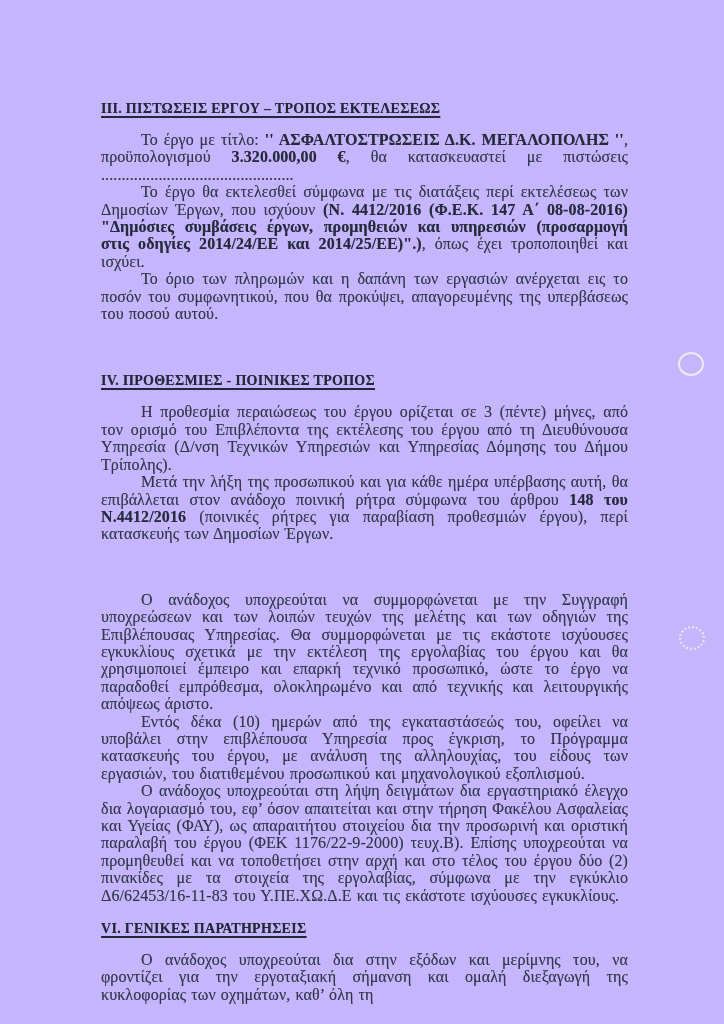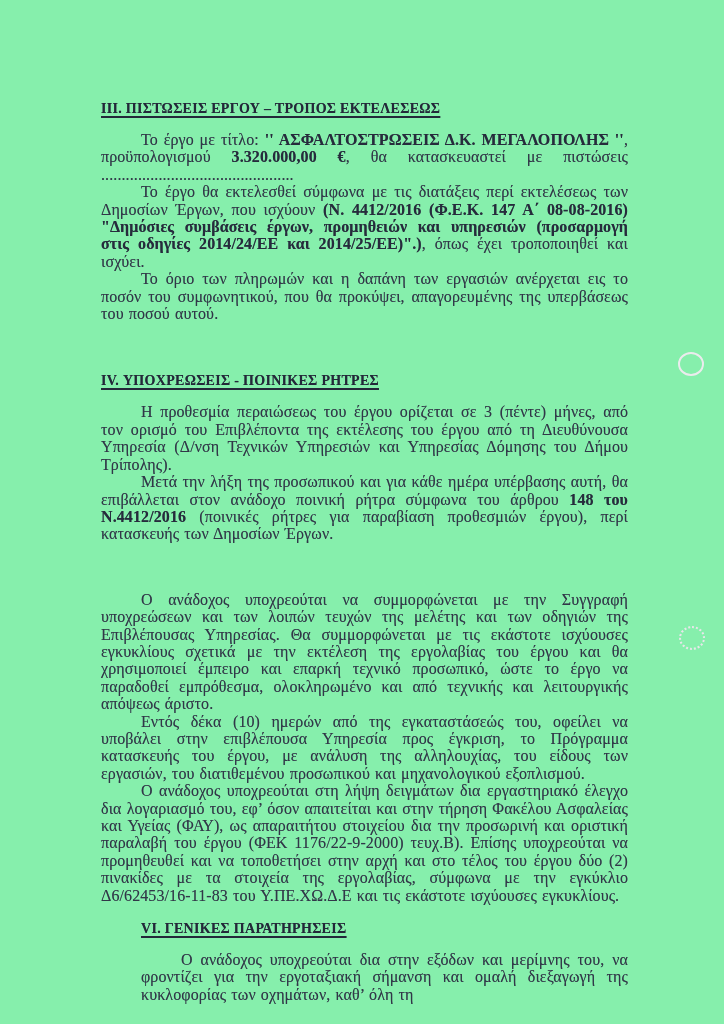--- a/index.html
+++ b/index.html
@@ -4,35 +4,35 @@
 <style>
   html, body {
     margin: 0;
     padding: 0;
     background: #ffffff;
   }
   .page {
     position: relative;
     width: 724px;
     height: 1024px;
-    background: #86efac;
+    background: #c4b5fd;
     overflow: hidden;
     font-family: "Liberation Serif", "DejaVu Serif", serif;
     color: #303646;
   }
   .content {
     position: absolute;
     left: 101px;
     top: 100px;
     width: 527px;
   }
   section { display: block; }
   .sec-iv { margin-top: 50px; }
   .sec-v  { margin-top: 48px; }
-  .sec-vi { margin-top: 16px; margin-left: 40px; }
+  .sec-vi { margin-top: 16px; }
   h2.sec-heading {
     margin: 0 0 13px 0;
     font-size: 14px;
     line-height: 18px;
     font-weight: bold;
     color: #232839;
     text-decoration: underline;
     text-underline-offset: 3px;
     text-decoration-thickness: 1.5px;
     letter-spacing: 0.3px;
@@ -76,21 +76,21 @@
     <section class="sec-iii">
       <h2 class="sec-heading">III. ΠΙΣΤΩΣΕΙΣ ΕΡΓΟΥ – ΤΡΟΠΟΣ ΕΚΤΕΛΕΣΕΩΣ</h2>
       <div class="paras">
           <p class="para"><span>Το έργο με τίτλο: </span><span class="bold">'' ΑΣΦΑΛΤΟΣΤΡΩΣΕΙΣ Δ.Κ. ΜΕΓΑΛΟΠΟΛΗΣ ''</span><span>, προϋπολογισμού </span><span class="bold">3.320.000,00 €</span><span>, θα κατασκευαστεί με πιστώσεις ...............................................</span></p>
           <p class="para"><span>Το έργο θα εκτελεσθεί σύμφωνα με τις διατάξεις περί εκτελέσεως των Δημοσίων Έργων, που ισχύουν </span><span class="bold">(Ν. 4412/2016 (Φ.Ε.Κ. 147 Α΄ 08-08-2016) "Δημόσιες συμβάσεις έργων, προμηθειών και υπηρεσιών (προσαρμογή στις οδηγίες 2014/24/ΕΕ και 2014/25/ΕΕ)".)</span><span>, όπως έχει τροποποιηθεί και ισχύει.</span></p>
           <p class="para"><span>Το όριο των πληρωμών και η δαπάνη των εργασιών ανέρχεται εις το ποσόν του συμφωνητικού, που θα προκύψει, απαγορευμένης  της υπερβάσεως του ποσού αυτού.</span></p>
         </div>
     </section>
 
     <section class="sec-iv">
-      <h2 class="sec-heading">IV. ΥΠΟΧΡΕΩΣΕΙΣ - ΠΟΙΝΙΚΕΣ ΡΗΤΡΕΣ</h2>
+      <h2 class="sec-heading">IV. ΠΡΟΘΕΣΜΙΕΣ - ΠΟΙΝΙΚΕΣ ΤΡΟΠΟΣ</h2>
       <div class="paras">
           <p class="para"><span>Η προθεσμία περαιώσεως του έργου ορίζεται σε 3 (πέντε) μήνες, από τον ορισμό του Επιβλέποντα της εκτέλεσης του έργου από τη Διευθύνουσα Υπηρεσία (Δ/νση Τεχνικών Υπηρεσιών και Υπηρεσίας Δόμησης του Δήμου Τρίπολης).</span></p>
           <p class="para"><span>Μετά την λήξη της προσωπικού και για κάθε ημέρα υπέρβασης αυτή, θα επιβάλλεται στον ανάδοχο ποινική ρήτρα σύμφωνα του άρθρου </span><span class="bold">148 του Ν.4412/2016</span><span> (ποινικές ρήτρες για παραβίαση προθεσμιών έργου), περί κατασκευής των Δημοσίων Έργων.</span></p>
         </div>
     </section>
 
     <section class="sec-v">
       <div class="paras">
           <p class="para"><span>Ο ανάδοχος υποχρεούται να συμμορφώνεται με την Συγγραφή υποχρεώσεων και των λοιπών τευχών της μελέτης και των οδηγιών της Επιβλέπουσας Υπηρεσίας. Θα συμμορφώνεται με τις εκάστοτε ισχύουσες εγκυκλίους σχετικά με την εκτέλεση της εργολαβίας του έργου και θα χρησιμοποιεί έμπειρο και επαρκή τεχνικό προσωπικό, ώστε το έργο να παραδοθεί εμπρόθεσμα, ολοκληρωμένο και από τεχνικής και λειτουργικής απόψεως άριστο.</span></p>
           <p class="para"><span>Εντός δέκα (10) ημερών από της εγκαταστάσεώς του, οφείλει να υποβάλει στην επιβλέπουσα Υπηρεσία προς έγκριση, το Πρόγραμμα κατασκευής του έργου, με ανάλυση της αλληλουχίας, του είδους των εργασιών, του διατιθεμένου προσωπικού και μηχανολογικού εξοπλισμού.</span></p>

